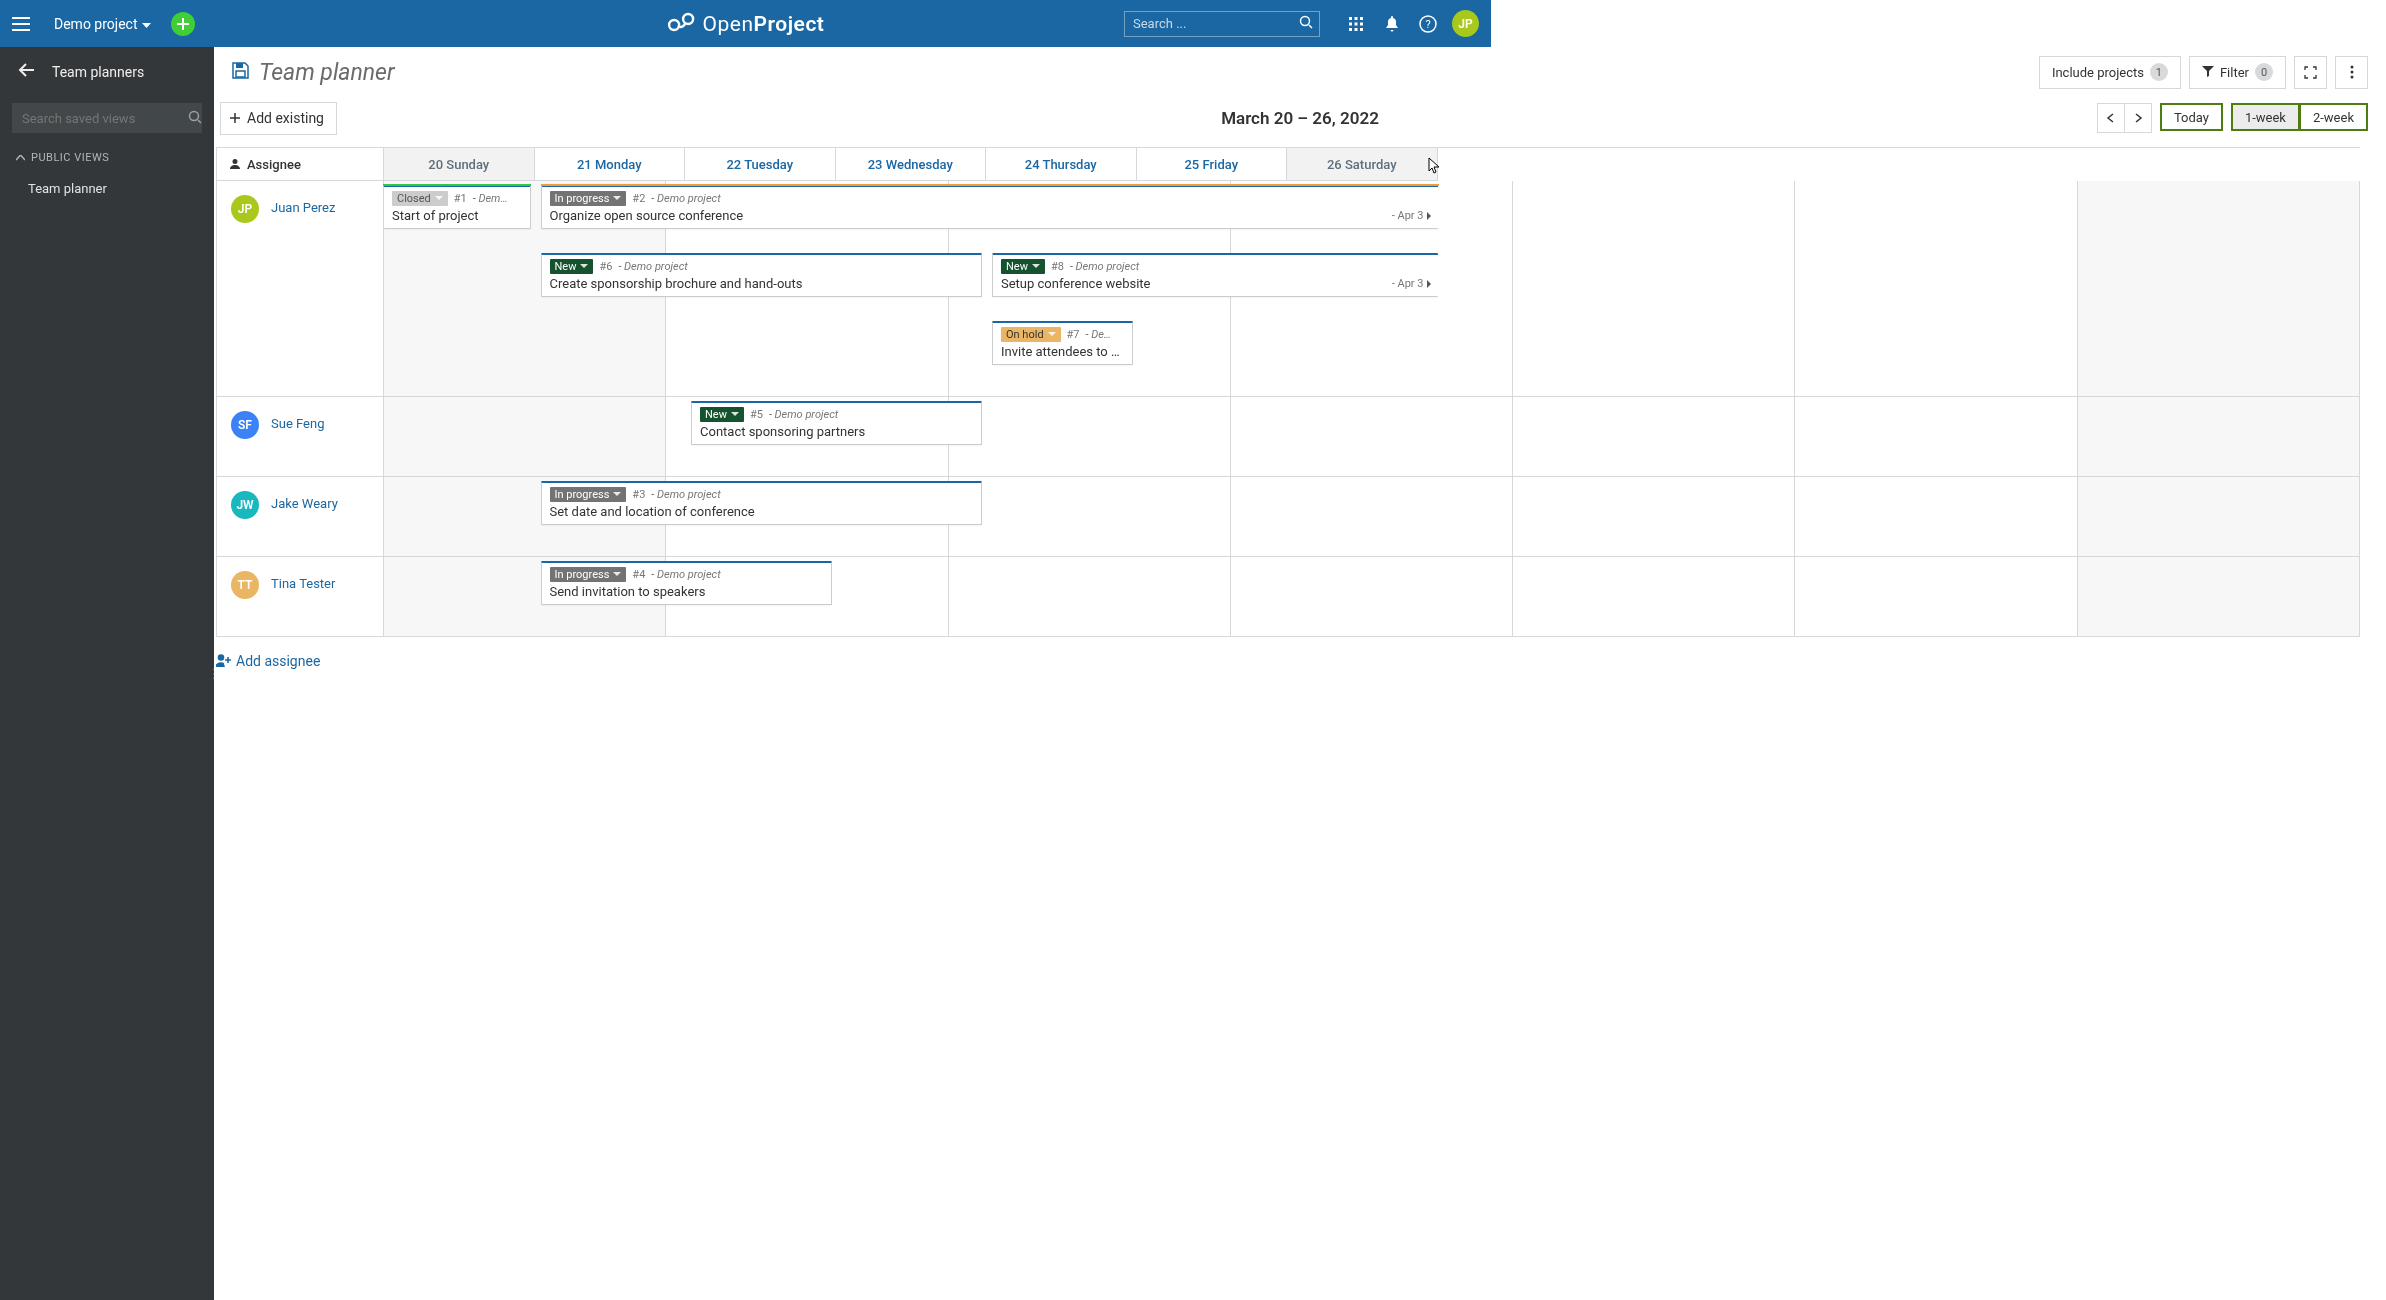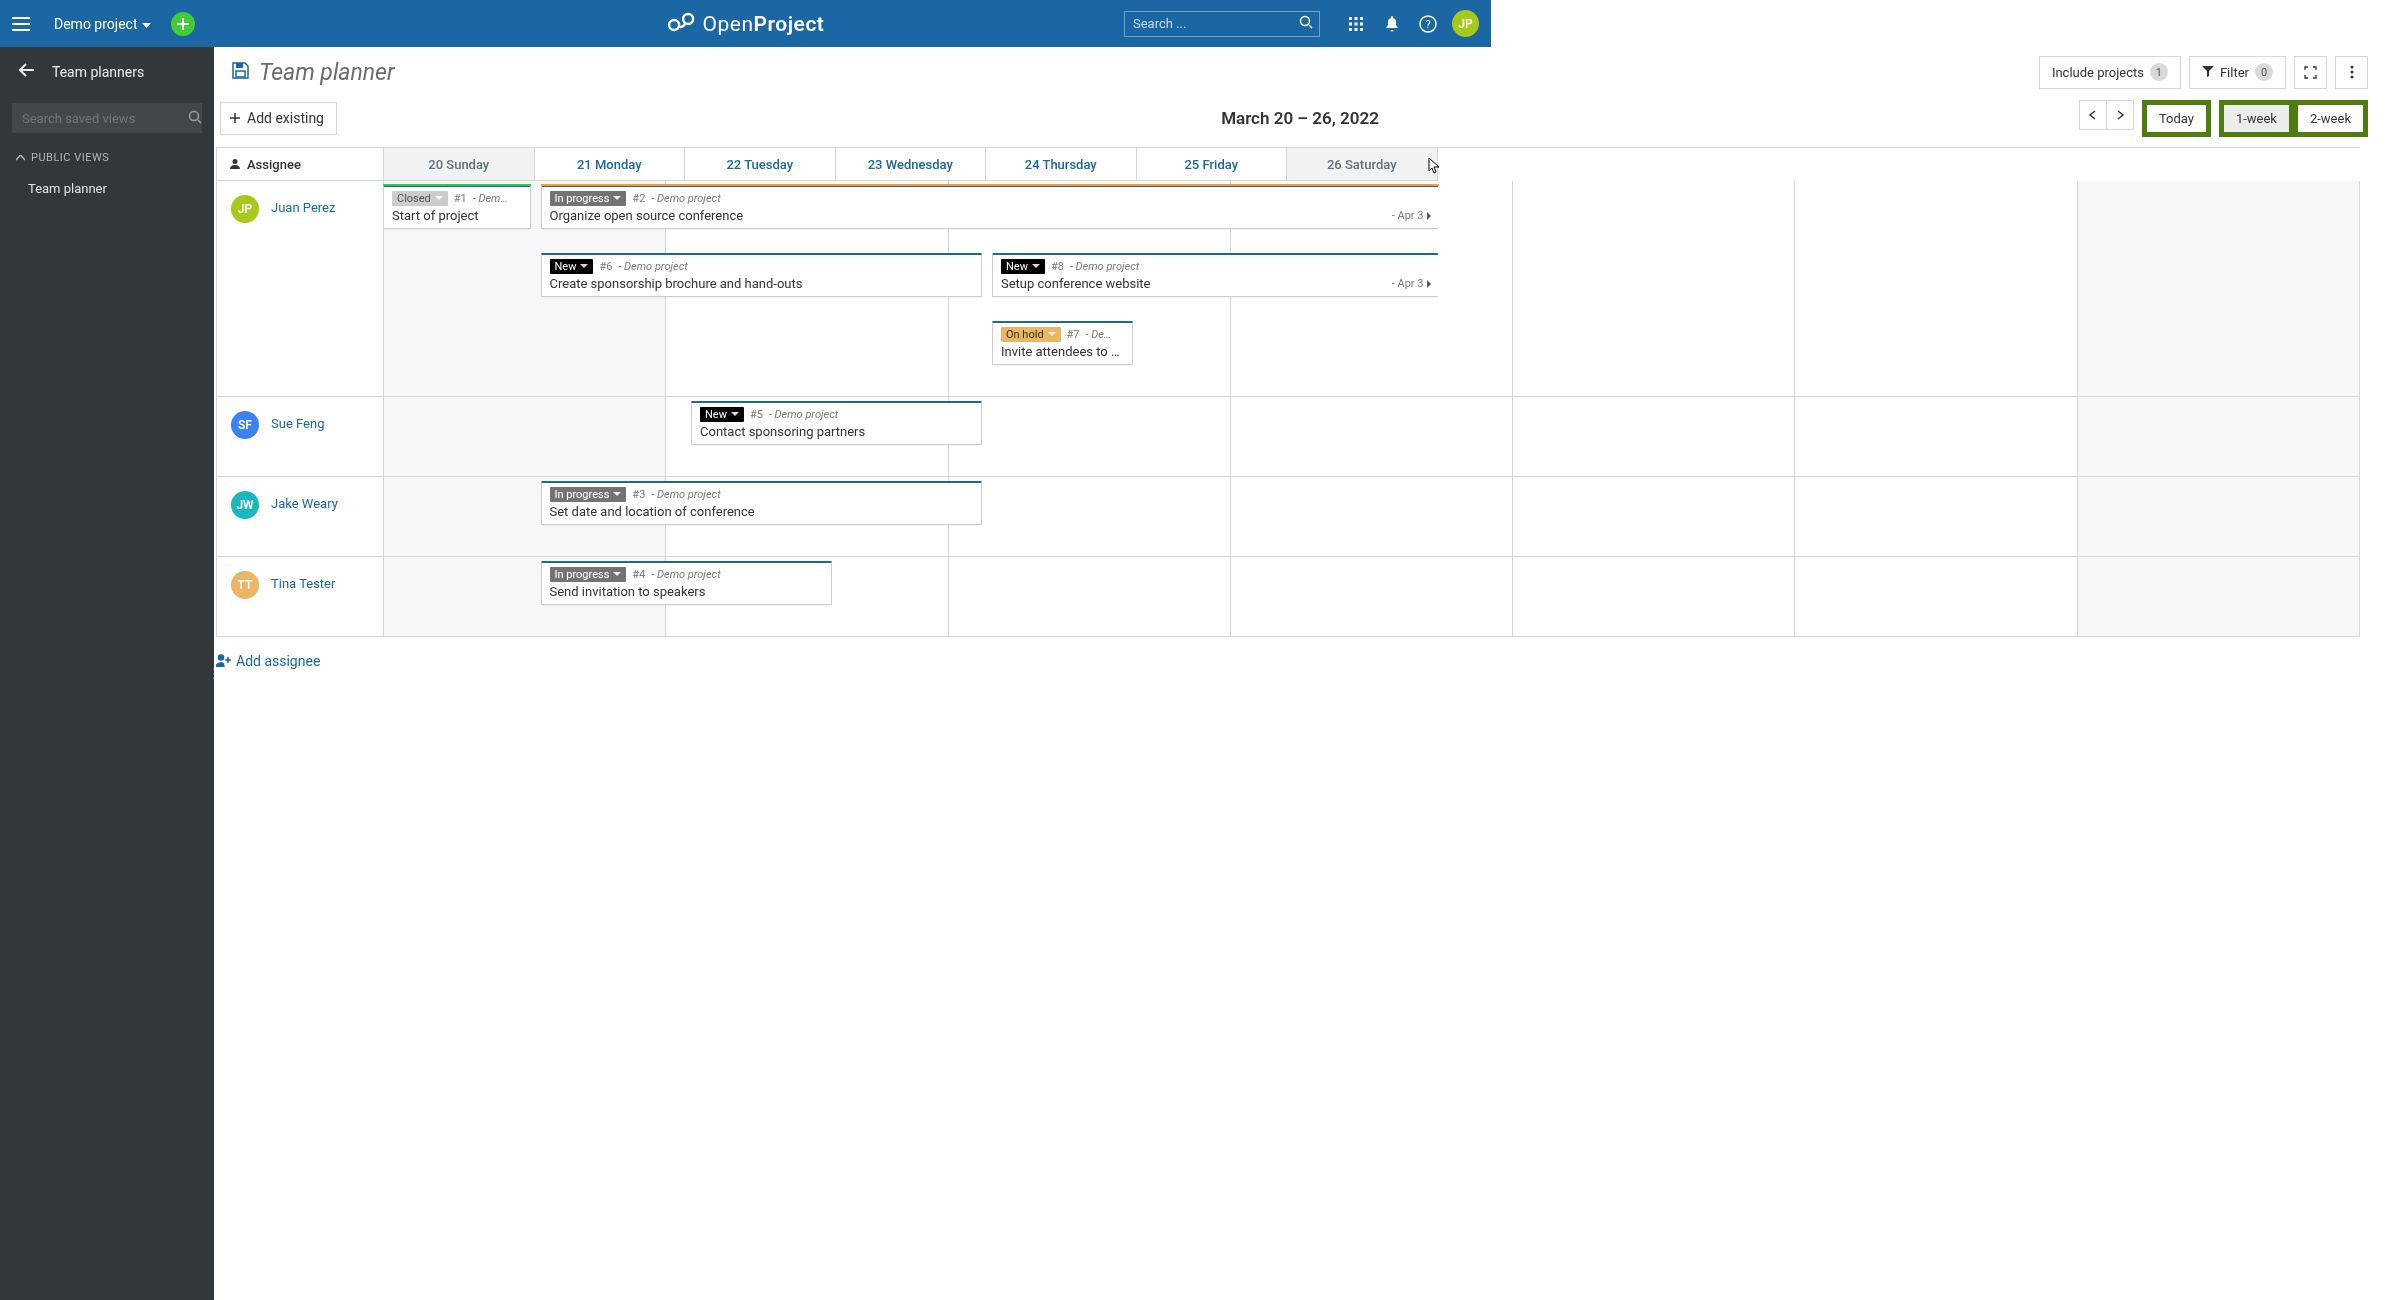--- a/index.html
+++ b/index.html
@@ -46,21 +46,21 @@
 .toolbar .pill, .toolbar .sqbtn { height: 33px; border: 1px solid #d5d8da; display: inline-flex; align-items: center; padding: 0 12px; margin-left: 8px; font-size: 13px; color: #333; cursor: pointer; background:#fff; }
 .toolbar .badge { background: #d7d9db; color:#555; border-radius: 50%; width:18px; height:18px; display:inline-flex; align-items:center; justify-content:center; font-size:11px; margin-left:6px; }
 .toolbar .sqbtn { width: 33px; justify-content:center; padding:0; }
 
 .subbar { height: 42px; display: flex; align-items: center; padding: 0 18px 0 6px; }
 .btn-add { height: 33px; border: 1px solid #d5d8da; display:inline-flex; align-items:center; padding: 0 12px 0 8px; font-size:14px; cursor:pointer; margin-left: 0;}
 .btn-add svg { margin-right:6px; }
 .subbar .daterange { position:absolute; left:50%; transform:translateX(-50%); font-size: 17px; font-weight: 600; color:#333; }
 .subbar .navset { margin-left: auto; display:flex; }
 .subbar .navbtn { width:28px; height:30px; border:1px solid #d5d8da; display:inline-flex; align-items:center; justify-content:center; cursor:pointer; margin-left:-1px; }
-.subbar .tbtn { height:37px; border:5px solid #4d7c0f; display:inline-flex; align-items:center; padding: 0 12px; font-size:13px; cursor:pointer; margin-left:8px; }
+.subbar .tbtn { height:16px; border:2px solid #4d7c0f; display:inline-flex; align-items:center; padding: 12px 12px; font-size:13px; cursor:pointer; margin-left:8px; }
 .subbar .tbtn.active { background:#ececec; }
 .subbar .navgroup { display:flex; margin-left:8px; }
 .subbar .navgroup .navbtn:first-child { margin-left:0;}
 .subbar .tgroup { display:flex; margin-left:8px; }
 .subbar .tgroup .tbtn { margin-left:-1px; }
 .subbar .tgroup .tbtn:first-child { margin-left:0;}
 
 
 .grid { margin-top: 8px; width: calc(100% - 28px); margin-left: 2px; }
 .grid-head { display:flex; border-top:1px solid #d5d8da; border-left:1px solid #d5d8da; height: 34px; }
@@ -80,21 +80,21 @@
 .row .dbg { position:absolute; inset:0; display:flex; }
 .row .dcell { flex:1; border-right:1px solid #d5d8da; }
 .row .dcell.wk { background:#f7f7f7;}
 
 .card { position:absolute; background:#fff; border:1px solid #ccc; border-top:2px solid #1a67a3; border-radius:1px; box-shadow: 0 1px 1px rgba(0,0,0,0.04); }
 .card .meta { display:flex; align-items:center; padding:4px 8px 0; font-size:11px; color:#777; gap:6px;}
 .card .meta .ital { font-style:italic; }
 .card .st { padding:1px 5px; font-size:11px; color:#fff; display:inline-flex; align-items:center; gap:4px; border-radius:1px;}
 .card .st.closed { background:#ccc; color:#555; }
 .card .st.inprog { background:#737373; }
-.card .st.new { background:#000000; }
+.card .st.new { background:#14532d; }
 .card .st.onhold { background:#eab663; color:#333;}
 .card .desc { padding:2px 8px 5px; font-size:13px; color:#333; white-space:nowrap; overflow:hidden; text-overflow:ellipsis;}
 .card .ext { position:absolute; right:6px; top:22px; font-size:11px; color:#777; display:flex; align-items:center; gap:3px;}
 .card.extleft { border-left:none; }
 .card.extright { border-right:none; }
 .card .topline { position:absolute; top:-3px; left:-1px; right:-1px; height:2px; }
 .card .topline.orange { background:#f49c35; }
 .card .topline.green { background:#2fc74f; }
 
 .addass { padding: 16px 0 0 2px; display:flex; align-items:center; color:#1a67a3; font-size:14px; cursor:pointer; gap:4px;}

